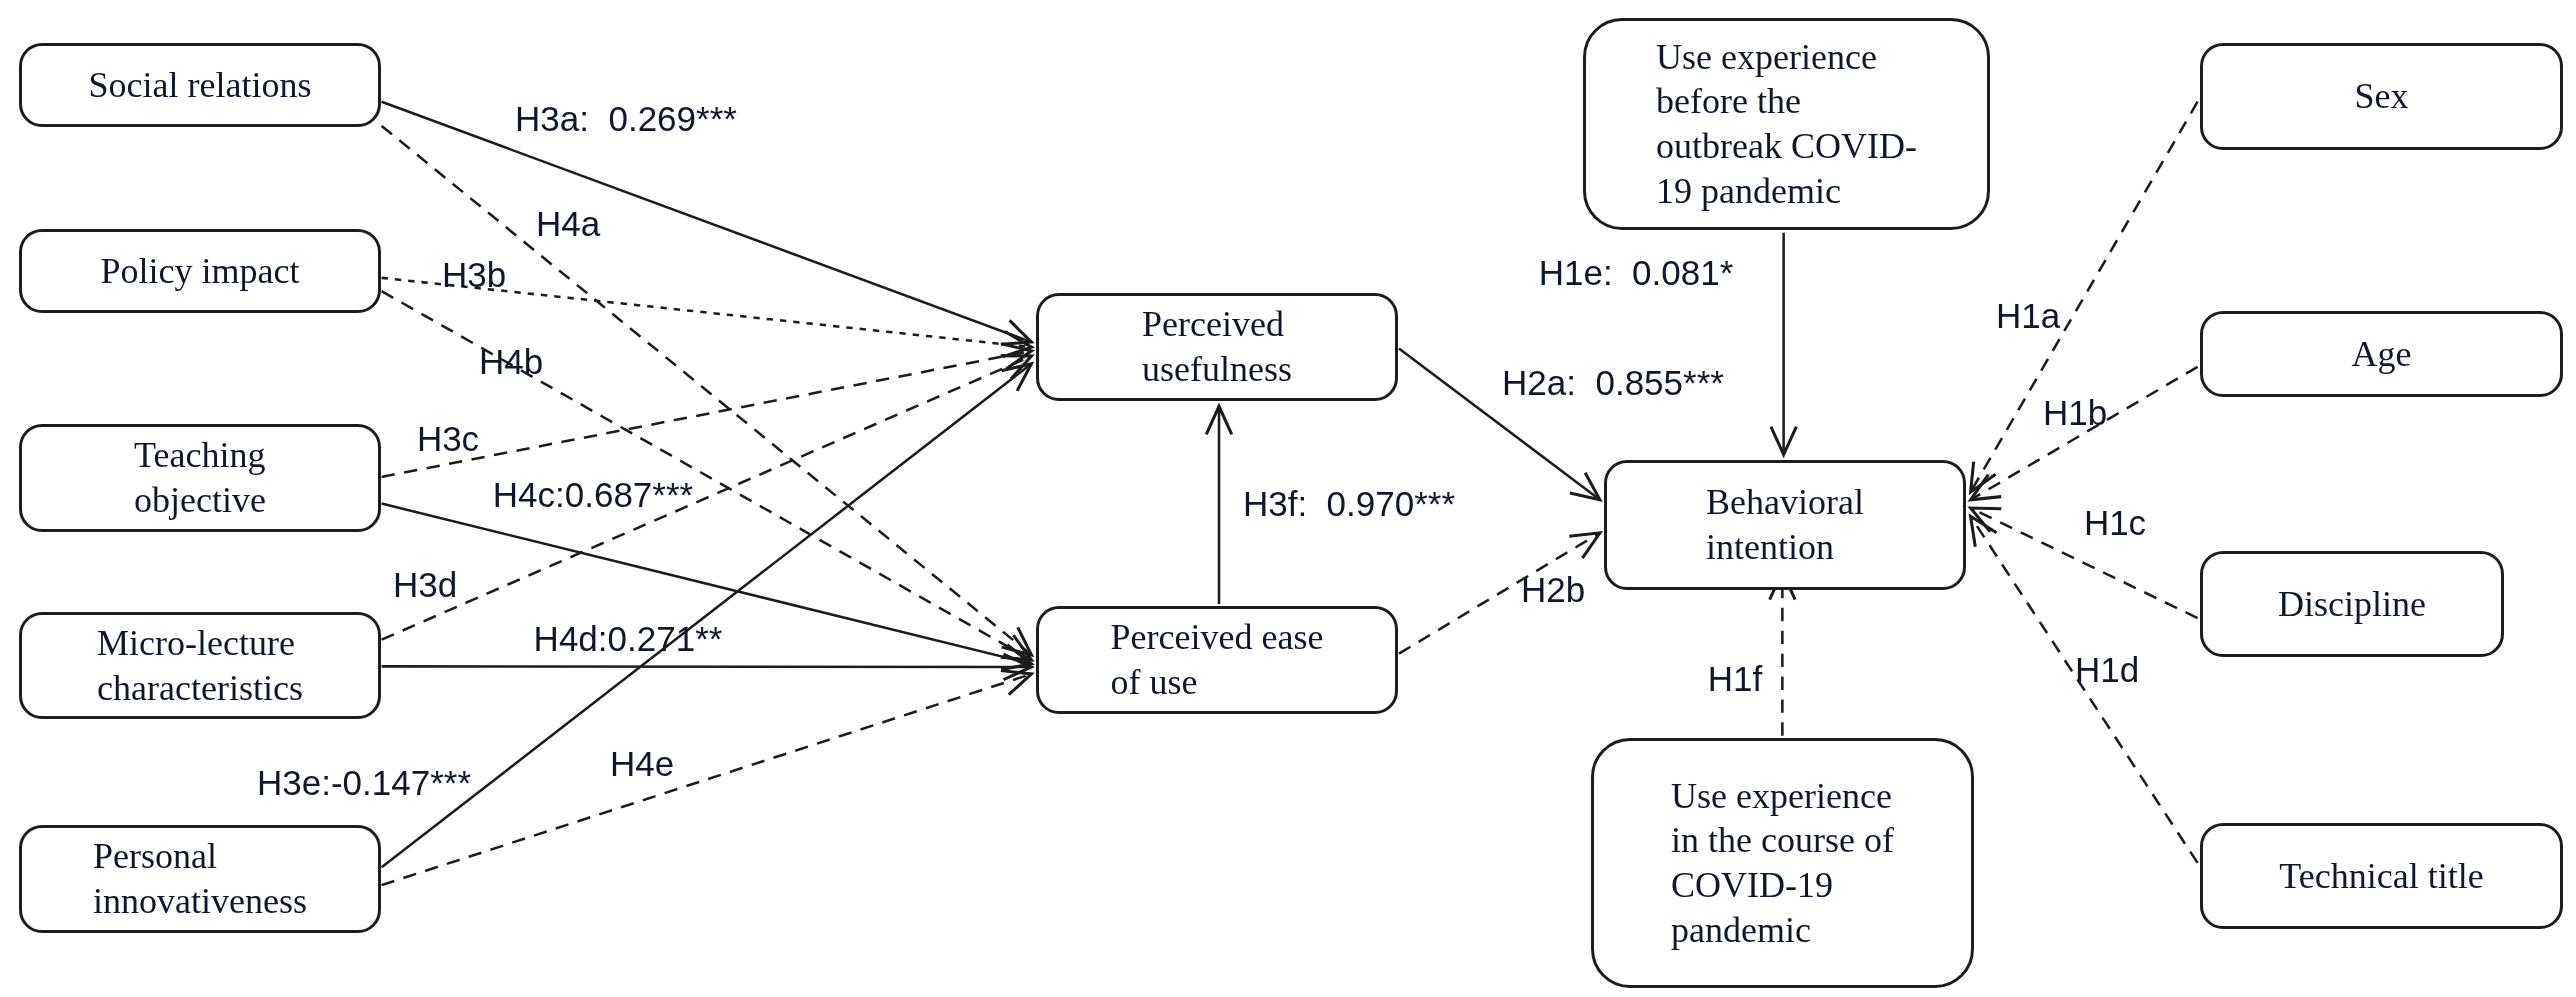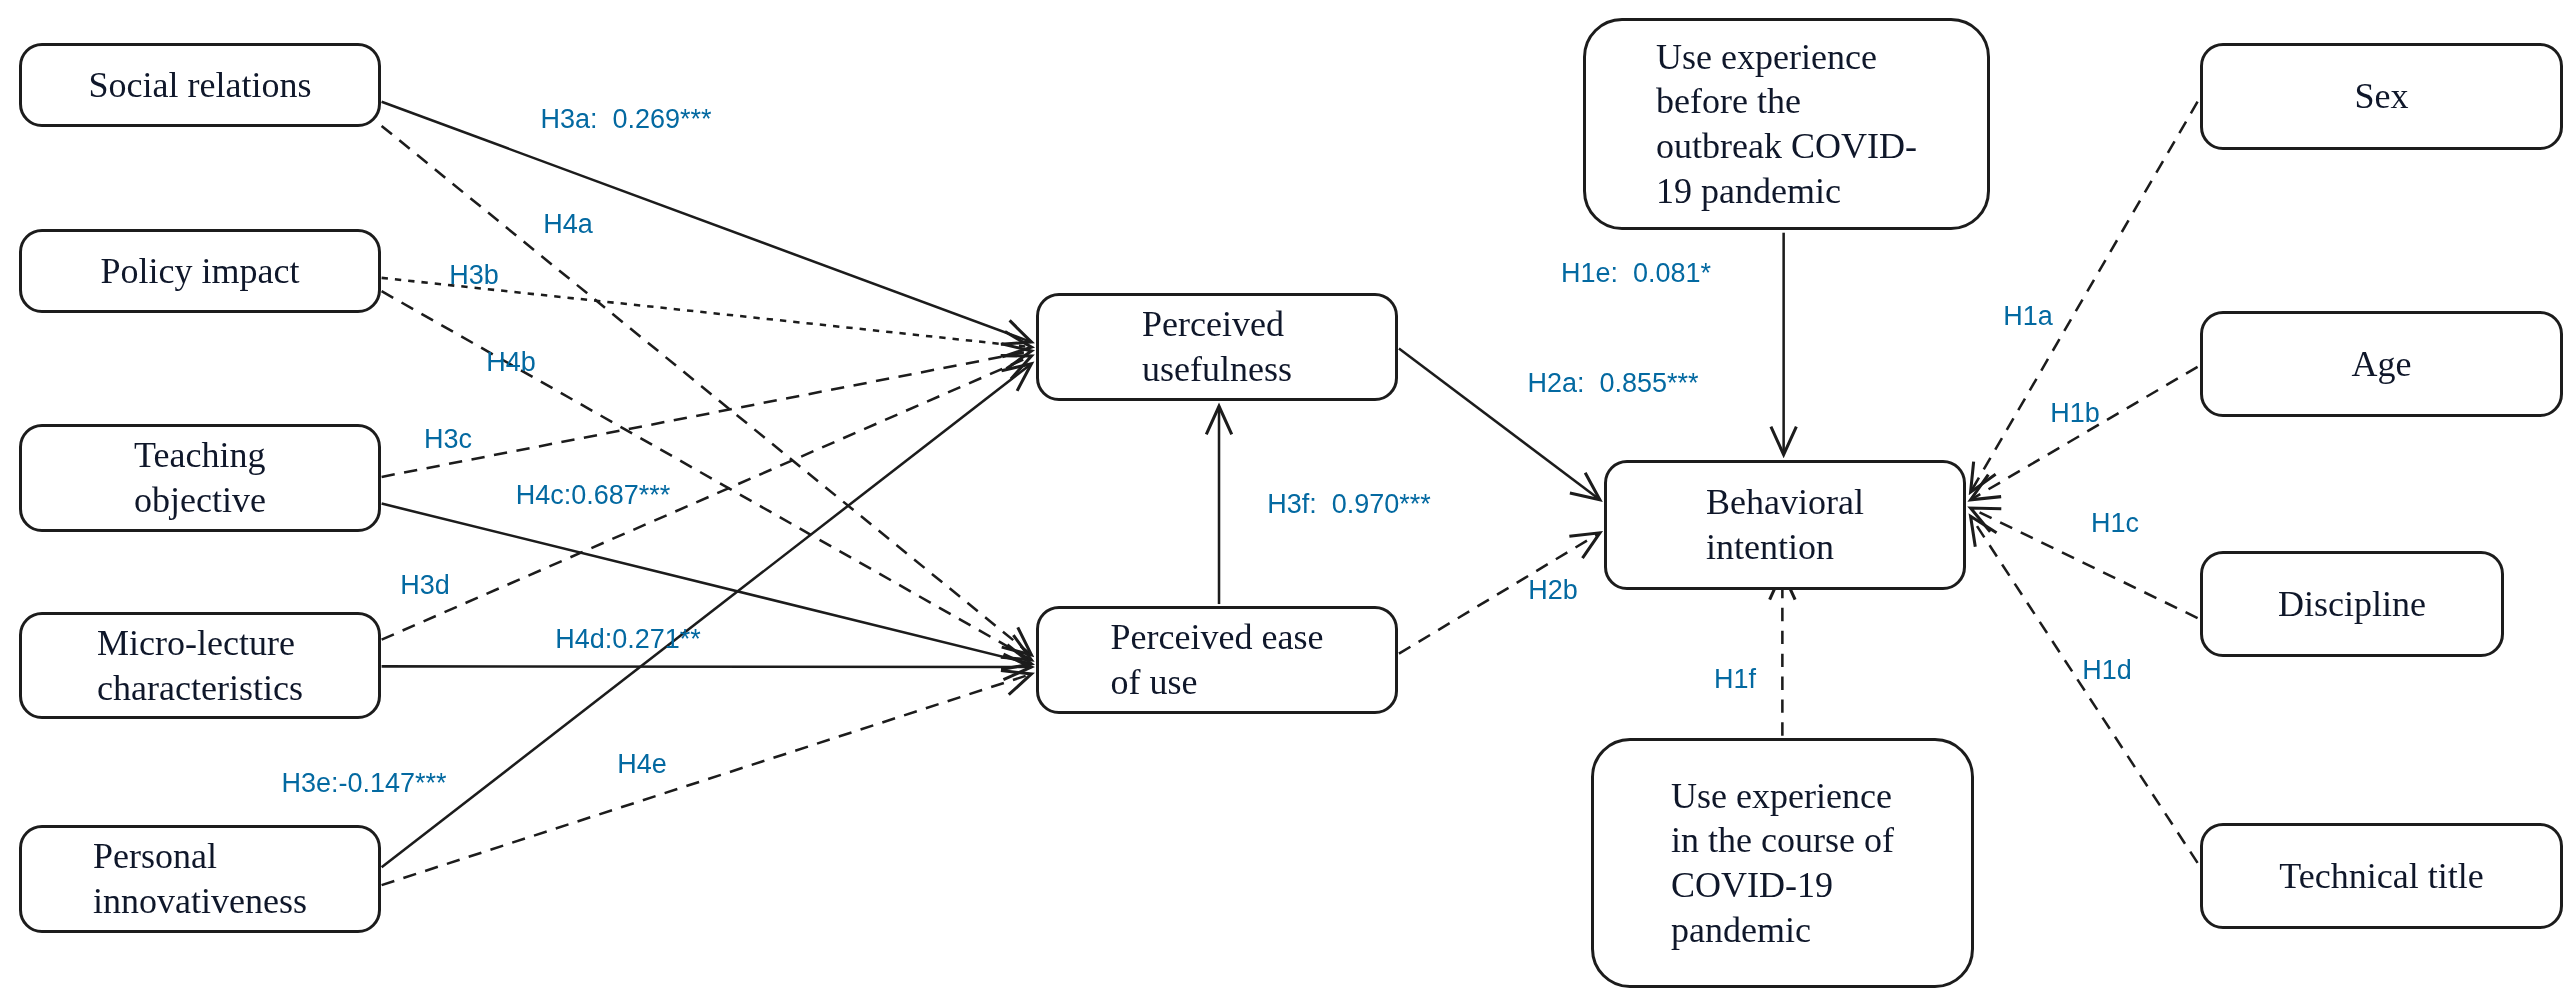--- a/index.html
+++ b/index.html
@@ -19,21 +19,21 @@
     border:3.2px solid #1c1c1c;border-radius:23px;background:#ffffff;
     display:flex;align-items:center;justify-content:center;
     text-align:left;color:#0f172a;
     font-size:36px;line-height:1.24;
     white-space:pre-line;padding:0 7.6px;
   }
   .node.big{border-radius:39px;}
   .elabel{
     position:absolute;transform:translate(-50%,-50%);
     font-family:"Liberation Sans", sans-serif;
-    font-size:27px;color:#0369a1;white-space:pre;
+    font-size:35px;color:#0f172a;white-space:pre;
   }
 </style>
 </head>
 <body>
 
 <div class="canvas">
 
   <svg class="wires" viewBox="0 0 4051 1568" xmlns="http://www.w3.org/2000/svg">
     <defs>
       <marker id="arrow" viewBox="0 0 14 12" refX="12.5" refY="6" markerWidth="14" markerHeight="12" orient="auto" markerUnits="strokeWidth">
@@ -78,21 +78,21 @@
 before the
 outbreak COVID-
 19 pandemic</span></div>
   <div class="node" style="left:1604px;top:460px;width:362px;height:130px"><span>Behavioral
 intention</span></div>
   <div class="node big" style="left:1591px;top:738px;width:383px;height:250px"><span>Use experience
 in the course of
 COVID-19
 pandemic</span></div>
   <div class="node" style="left:2200px;top:43px;width:363px;height:107px"><span>Sex</span></div>
-  <div class="node" style="left:2200px;top:311px;width:363px;height:106px"><span>Age</span></div>
+  <div class="node" style="left:2200px;top:311px;width:363px;height:86px"><span>Age</span></div>
   <div class="node" style="left:2200px;top:551px;width:304px;height:106px"><span>Discipline</span></div>
   <div class="node" style="left:2200px;top:823px;width:363px;height:106px"><span>Technical title</span></div>
 
   <div class="elabel" style="left:626px;top:119px">H3a:  0.269***</div>
   <div class="elabel" style="left:568px;top:224px">H4a</div>
   <div class="elabel" style="left:474px;top:275px">H3b</div>
   <div class="elabel" style="left:511px;top:362px">H4b</div>
   <div class="elabel" style="left:448px;top:439px">H3c</div>
   <div class="elabel" style="left:593px;top:495px">H4c:0.687***</div>
   <div class="elabel" style="left:425px;top:585px">H3d</div>

